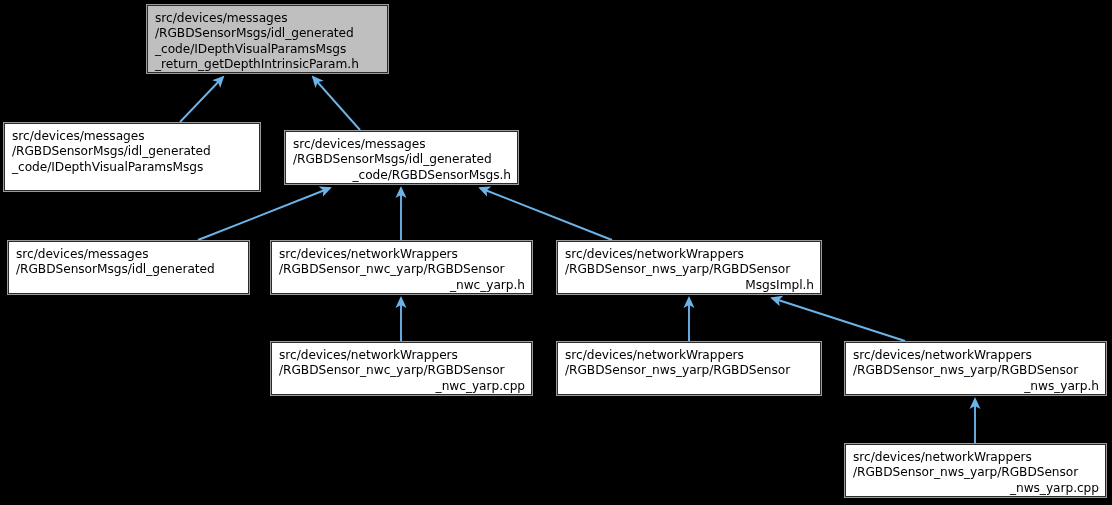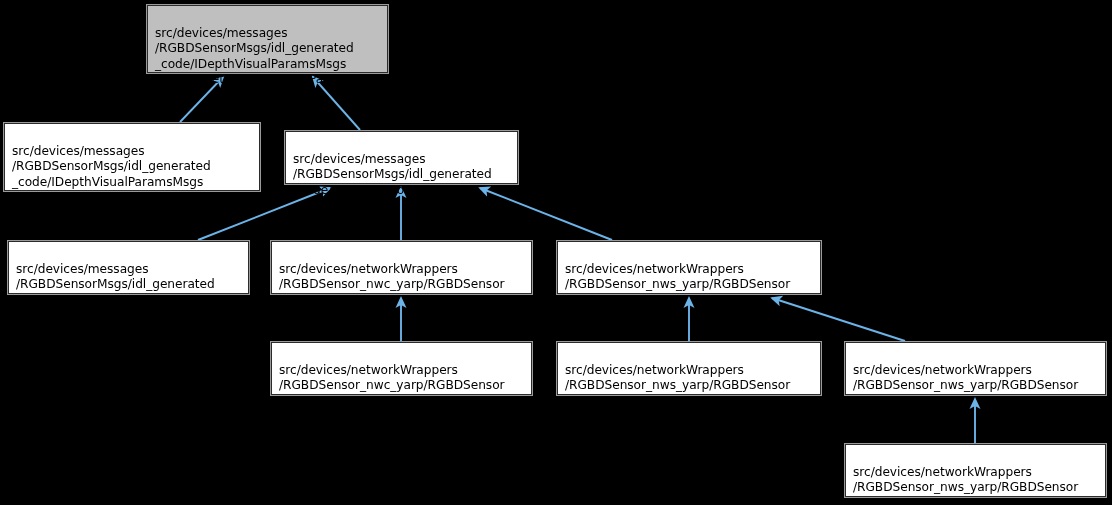--- a/index.html
+++ b/index.html
@@ -27,33 +27,33 @@
   }
   .node {
     position: absolute;
     box-sizing: border-box;
     border: 1px solid #2b2b2b;
     outline: 1px solid #9a9a9a;
     background: #ffffff;
     color: #000000;
     font-size: 12.2px;
     line-height: 15.4px;
-    padding: 20px 6px 4px 7px;
+    padding: 5px 6px 4px 7px;
     white-space: pre;
     letter-spacing: -0.05px;
     z-index: 2;
   }
   .node.filled {
     background: #bfbfbf;
   }
   .node .ln {
     display: block;
   }
   .node .ctr {
-    text-align: left;
+    text-align: right;
   }
 </style>
 </head>
 <body>
 
 <div id="graph">
   <svg id="edges" viewBox="0 0 1112 505" xmlns="http://www.w3.org/2000/svg">
     <defs>
       <marker id="arrowhead" markerWidth="7" markerHeight="7" refX="5.2" refY="3.2" orient="auto" markerUnits="strokeWidth">
         <path d="M0,0.3 L6.2,3.2 L0,6.1 L1.5,3.2 Z" fill="#6CB3E8"></path>
@@ -69,20 +69,20 @@
         <line x1="689" y1="341" x2="689" y2="298" stroke="#6CB3E8" marker-end="url(#arrowhead)"></line>
         <line x1="905" y1="341" x2="772" y2="298" stroke="#6CB3E8" marker-end="url(#arrowhead)"></line>
         <line x1="975" y1="443" x2="975" y2="399" stroke="#6CB3E8" marker-end="url(#arrowhead)"></line>
       </g>
   </svg>
   <div id="nodes-layer">
       <div class="node filled" style="left: 147px; top: 5px; width: 241px; height: 68px; background: rgb(191, 191, 191);"><span class="ln">src/devices/messages</span><span class="ln">/RGBDSensorMsgs/idl_generated</span><span class="ln">_code/IDepthVisualParamsMsgs</span><span class="ln">_return_getDepthIntrinsicParam.h</span></div>
       <div class="node" style="left: 4px; top: 123px; width: 256px; height: 68px;"><span class="ln">src/devices/messages</span><span class="ln">/RGBDSensorMsgs/idl_generated</span><span class="ln">_code/IDepthVisualParamsMsgs</span></div>
       <div class="node" style="left: 285px; top: 131px; width: 233px; height: 53px;"><span class="ln">src/devices/messages</span><span class="ln">/RGBDSensorMsgs/idl_generated</span><span class="ln ctr">_code/RGBDSensorMsgs.h</span></div>
       <div class="node" style="left: 8px; top: 241px; width: 241px; height: 53px;"><span class="ln">src/devices/messages</span><span class="ln">/RGBDSensorMsgs/idl_generated</span></div>
-      <div class="node" style="left: 271px; top: 241px; width: 261px; height: 53px;"><span class="ln">src/devices/networkWrappers</span><span class="ln">/RGBDSensor_nwc_yarp/RGBDSensor</span></div>
-      <div class="node" style="left: 557px; top: 241px; width: 264px; height: 53px;"><span class="ln">src/devices/networkWrappers</span><span class="ln">/RGBDSensor_nws_yarp/RGBDSensor</span></div>
+      <div class="node" style="left: 271px; top: 241px; width: 261px; height: 53px;"><span class="ln">src/devices/networkWrappers</span><span class="ln">/RGBDSensor_nwc_yarp/RGBDSensor</span><span class="ln ctr">_nwc_yarp.h</span></div>
+      <div class="node" style="left: 557px; top: 241px; width: 264px; height: 53px;"><span class="ln">src/devices/networkWrappers</span><span class="ln">/RGBDSensor_nws_yarp/RGBDSensor</span><span class="ln ctr">MsgsImpl.h</span></div>
       <div class="node" style="left: 271px; top: 342px; width: 261px; height: 53px;"><span class="ln">src/devices/networkWrappers</span><span class="ln">/RGBDSensor_nwc_yarp/RGBDSensor</span><span class="ln ctr">_nwc_yarp.cpp</span></div>
       <div class="node" style="left: 557px; top: 342px; width: 264px; height: 53px;"><span class="ln">src/devices/networkWrappers</span><span class="ln">/RGBDSensor_nws_yarp/RGBDSensor</span></div>
       <div class="node" style="left: 845px; top: 342px; width: 261px; height: 53px;"><span class="ln">src/devices/networkWrappers</span><span class="ln">/RGBDSensor_nws_yarp/RGBDSensor</span><span class="ln ctr">_nws_yarp.h</span></div>
       <div class="node" style="left: 845px; top: 444px; width: 261px; height: 53px;"><span class="ln">src/devices/networkWrappers</span><span class="ln">/RGBDSensor_nws_yarp/RGBDSensor</span><span class="ln ctr">_nws_yarp.cpp</span></div>
     </div>
 </div>
 
 </body></html>

